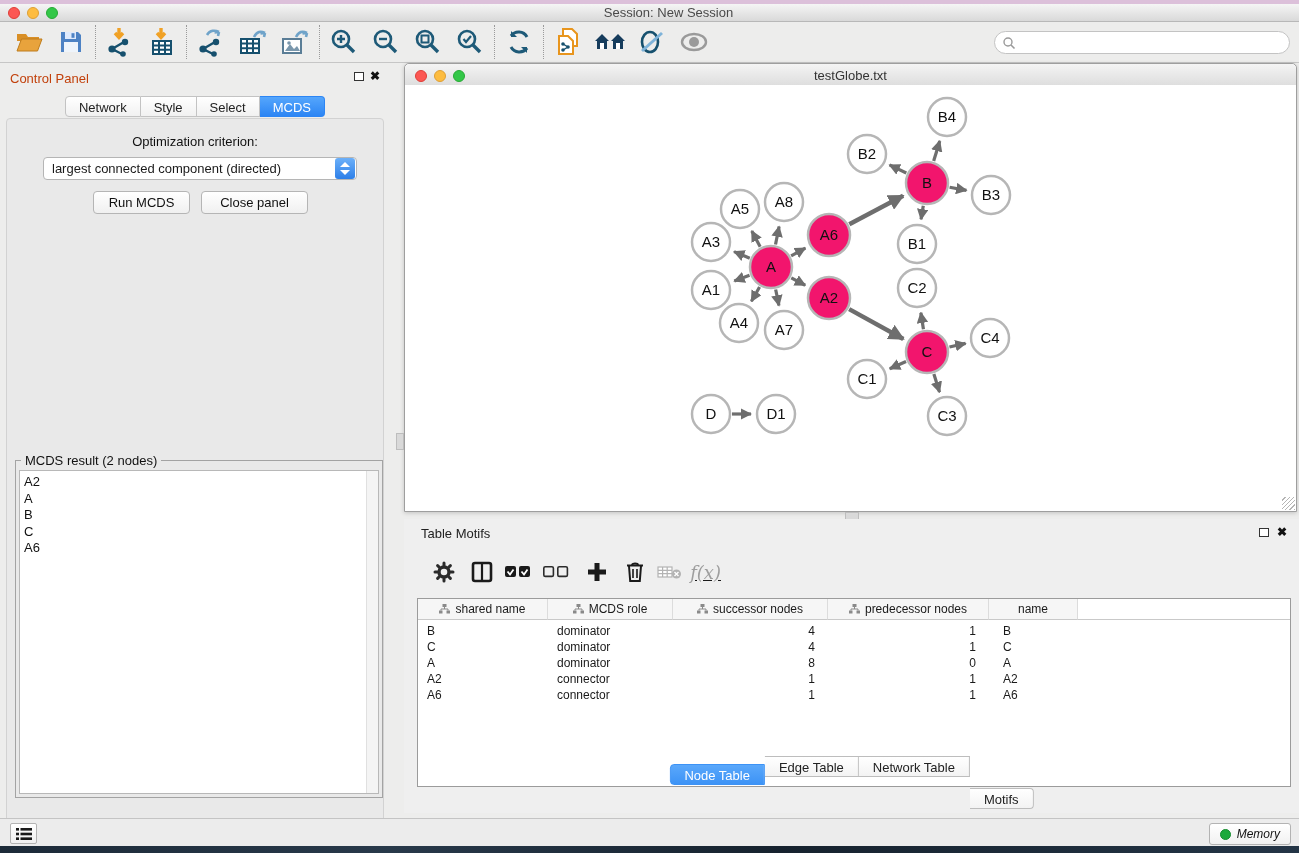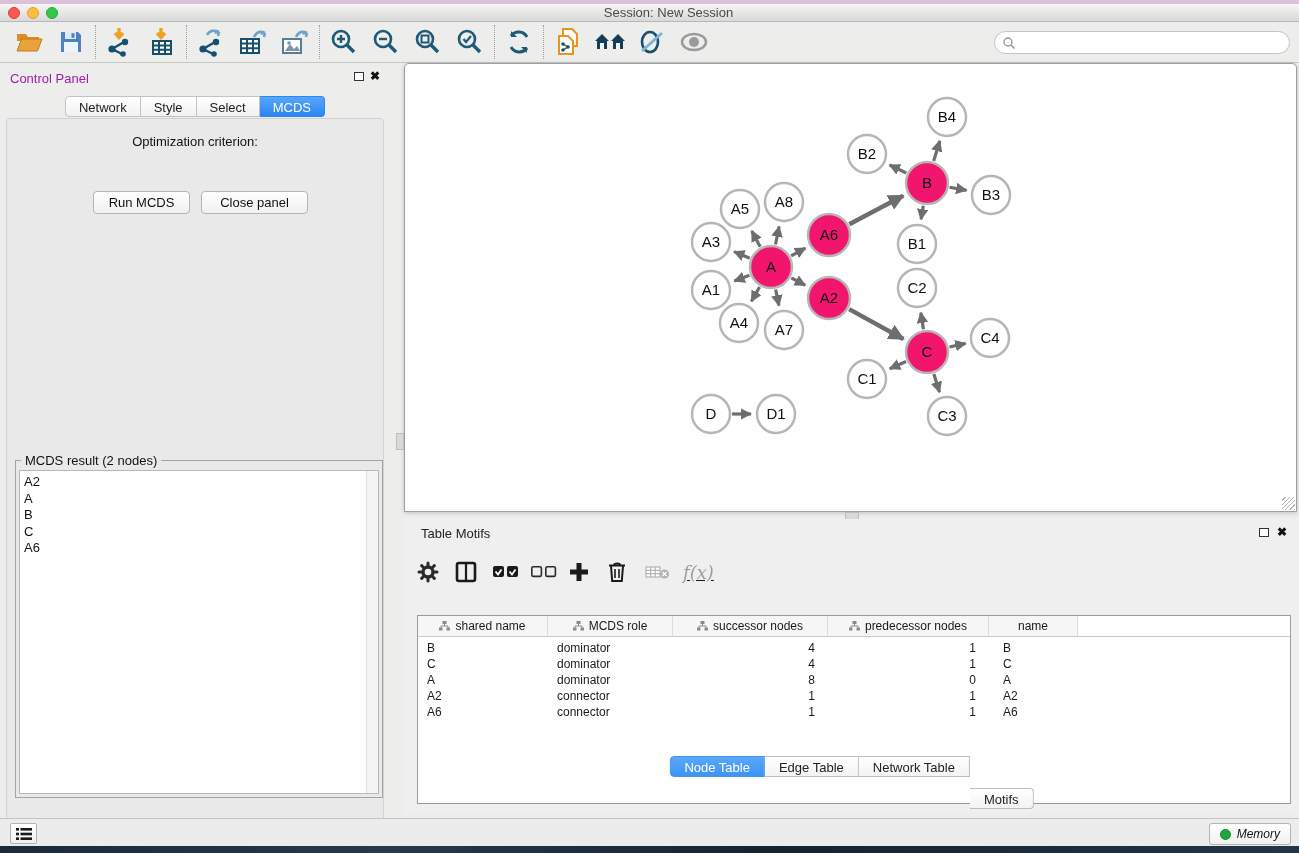--- a/index.html
+++ b/index.html
@@ -26,21 +26,21 @@
   .toolbar { position:absolute; left:0; top:22px; width:1299px; height:41px;
     border-bottom:1px solid #c6c6c6; display:flex; align-items:center; padding-left:8px; }
   .tbi { width:42px; height:36px; display:flex; align-items:center; justify-content:center; cursor:default; }
   .tsep { width:1px; height:34px; border-left:1px dotted #9a9a9a; margin:0 3px; }
   .search-wrap { position:absolute; right:9px; top:9px; width:296px; height:23px;
     background:#fff; border:1px solid #c3c3c3; border-radius:12px; display:flex; align-items:center; padding-left:7px; }
   .search-wrap input { border:none; outline:none; flex:1; height:18px; font-size:12px; font-family:"Liberation Sans",sans-serif; background:transparent; }
 
   
   .control-panel { position:absolute; left:0; top:63px; width:390px; height:747px; }
-  .cp-header { position:absolute; left:10px; top:8px; font-size:13px; color:#a21caf; }
+  .cp-header { position:absolute; left:10px; top:8px; font-size:13px; color:#c2410c; }
   .panel-float { position:absolute; top:9px; width:10px; height:9px; border:1.5px solid #333; background:#fff; }
   .panel-close { position:absolute; top:6px; font-size:12px; font-weight:bold; color:#111; line-height:14px; }
   .cp-float { right:26px; } .cp-close { right:10px; }
   .tabrow { position:absolute; left:0; top:33px; width:390px; display:flex; justify-content:center; }
   .ctab { padding:0 13px; height:21px; line-height:21px; background:linear-gradient(#ffffff,#f1f1f1);
     border:1px solid #c3c3c3; border-left:none; font-size:13px; color:#222; cursor:default; }
   .ctab:first-child { border-left:1px solid #c3c3c3; border-radius:4px 0 0 4px; }
   .ctab:last-child { border-radius:0 4px 4px 0; }
   .ctab.active { background:linear-gradient(#55a6fc,#2c85f4); color:#fff; border-color:#2c85f4; }
   .cp-content { position:absolute; left:6px; top:55px; width:378px; height:745px;
@@ -80,36 +80,36 @@
     background:repeating-linear-gradient(135deg, transparent, transparent 2px, #b5b5b5 2px, #b5b5b5 3px); }
   .v-grip { position:absolute; left:396px; top:433px; width:8px; height:17px; background:#d9d9d9; border:1px solid #bdbdbd; }
   .h-grip { position:absolute; left:845px; top:512px; width:14px; height:8px; background:#d9d9d9; border:1px solid #bdbdbd; }
 
   
   .table-panel { position:absolute; left:404px; top:519px; width:895px; height:294px; background:#efefef; }
   .tp-header { position:absolute; left:17px; top:7px; font-size:13px; color:#222; }
   .tp-float { right:30px; } .tp-close { right:12px; }
   .tp-toolbar { position:absolute; left:13px; top:33px; right:8px; height:40px;
     display:flex; align-items:center; gap:0; }
-  .tpi { width:38px; height:36px; display:flex; align-items:center; justify-content:flex-start;text-decoration:underline; }
+  .tpi { width:38px; height:36px; display:flex; align-items:center; justify-content:flex-end;text-decoration:underline; }
   .fx { font-family:"DejaVu Serif", serif; font-style:italic; font-size:18px; color:#9e9e9e; }
-  .tbl { position:absolute; left:13px; top:96px; width:874px; height:189px; background:#fff; border:1px solid #9b9b9b; overflow:hidden; }
+  .tbl { position:absolute; left:13px; top:79px; width:874px; height:189px; background:#fff; border:1px solid #9b9b9b; overflow:hidden; }
   .thead { display:flex; height:21px; }
   .th { display:flex; align-items:center; justify-content:center; gap:5px; font-size:12px; color:#1a1a1a;
     background:#f6f6f6; border-right:1px solid #dcdcdc; border-bottom:1px solid #c9c9c9; }
   .thead .spacer { flex:1; border-bottom:1px solid #c9c9c9; background:#fff; }
   .tbody { padding-top:3px; }
   .tr { display:flex; height:16px; align-items:center; font-size:12px; }
   .td { padding-left:9px; white-space:nowrap; overflow:hidden; }
   .td.num { text-align:right; padding-left:0; padding-right:13px; }
   .td.namecol { padding-left:14px; }
   .bottom-tabs { position:absolute; left:50%; transform:translateX(-50%); bottom:4px; display:flex; }
   .btab { padding:0 14px; height:21px; line-height:21px; background:linear-gradient(#ffffff,#f3f3f3);
     border:1px solid #bdbdbd; border-left:none; font-size:13px; color:#222; cursor:default; }
-  .btab:first-child { border-left:1px solid #bdbdbd; border-radius:4px 0 0 4px; }
+  .btab:first-child { border-left:1px solid #bdbdbd; border-radius:4px 0 0 4px;margin-top:8px; }
   .btab:last-child { border-radius:0 4px 4px 0;margin-top:32px; }
   .btab.active { background:linear-gradient(#5aa8fb,#3d93f6); color:#fff; border-color:#3d93f6; }
 
   
   .statusbar { position:absolute; left:0; top:818px; width:1299px; height:28px;
     background:#ececec; border-top:1px solid #c4c4c4;font-style:italic; }
   .status-left-btn { position:absolute; left:10px; top:4px; width:27px; height:21px;
     background:linear-gradient(#fff,#f0f0f0); border:1px solid #b3b3b3; border-radius:2px;
     display:flex; align-items:center; justify-content:center; }
   .memory-btn { position:absolute; right:8px; top:4px; height:22px; padding:0 10px;
@@ -311,37 +311,52 @@
   <div class="panel-float cp-float"></div>
   <div class="panel-close cp-close">✖</div>
   <div class="tabrow">
       <div class="ctab">Network</div>
       <div class="ctab">Style</div>
       <div class="ctab">Select</div>
       <div class="ctab active">MCDS</div>
     </div>
   <div class="cp-content">
     <div class="opt-label">Optimization criterion:</div>
+    <div class="dropdown">
+      <span class="val">largest connected component (directed)</span>
+      <span class="dd-stepper">
+          <span class="up"></span>
+          <span class="down"></span>
+        </span>
+    </div>
     <div class="btn btn-run">Run MCDS</div>
     <div class="btn btn-closep">Close panel</div>
     <div class="result-group">
       <div class="result-legend">MCDS result (2 nodes)</div>
       <div class="result-list">
         <div class="result-scroll"></div>
       <div class="result-item">A2</div>
           <div class="result-item">A</div>
           <div class="result-item">B</div>
           <div class="result-item">C</div>
           <div class="result-item">A6</div>
         </div>
     </div>
   </div>
 </div>
 
 <div class="net-window">
+  <div class="net-titlebar">
+    <div class="net-lights">
+      <div class="light red"></div>
+      <div class="light yellow"></div>
+      <div class="light green"></div>
+    </div>
+    <div class="net-title">testGlobe.txt</div>
+  </div>
   <div class="net-canvas">
     <svg id="graph-svg" width="891" height="423" viewBox="0 0 891 423">
         <defs>
           <marker id="arrow" viewBox="0 0 10 10" refX="9" refY="5" markerWidth="3.6" markerHeight="3.6" orient="auto">
             <path d="M0,0 L10,5 L0,10 z" fill="#6e6e6e"></path>
           </marker>
         </defs>
         <line x1="355.158322762694" y1="161.71557162052426" x2="346.78443177968046" y2="146.04829171682147" stroke="#6e6e6e" stroke-width="3.2" marker-end="url(#arrow)"></line>
         <line x1="370.51067110817826" y1="159.44664445910882" x2="374.0970966215454" y2="141.514516892273" stroke="#6e6e6e" stroke-width="3.2" marker-end="url(#arrow)"></line>
         <line x1="344.7692307692308" y1="173.15384615384616" x2="329.0769230769231" y2="166.6153846153846" stroke="#6e6e6e" stroke-width="3.2" marker-end="url(#arrow)"></line>

